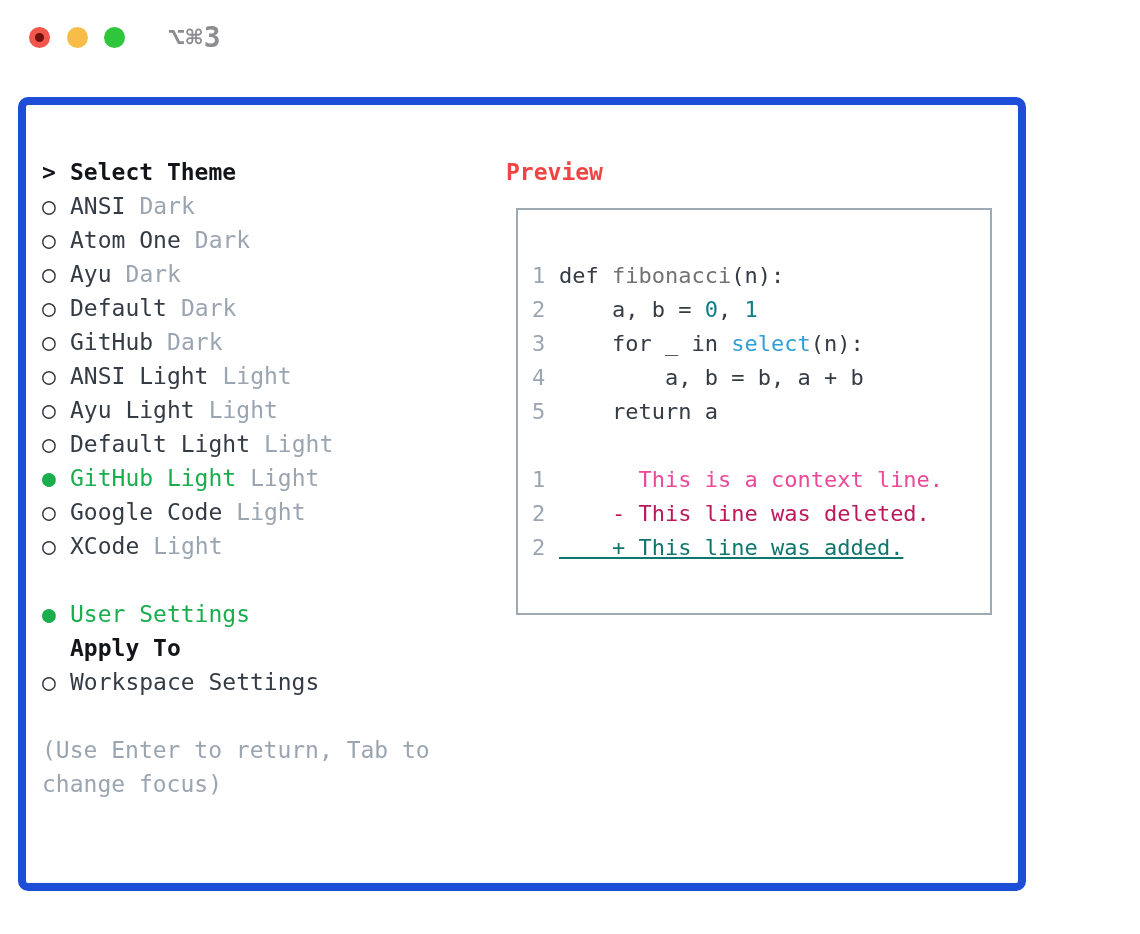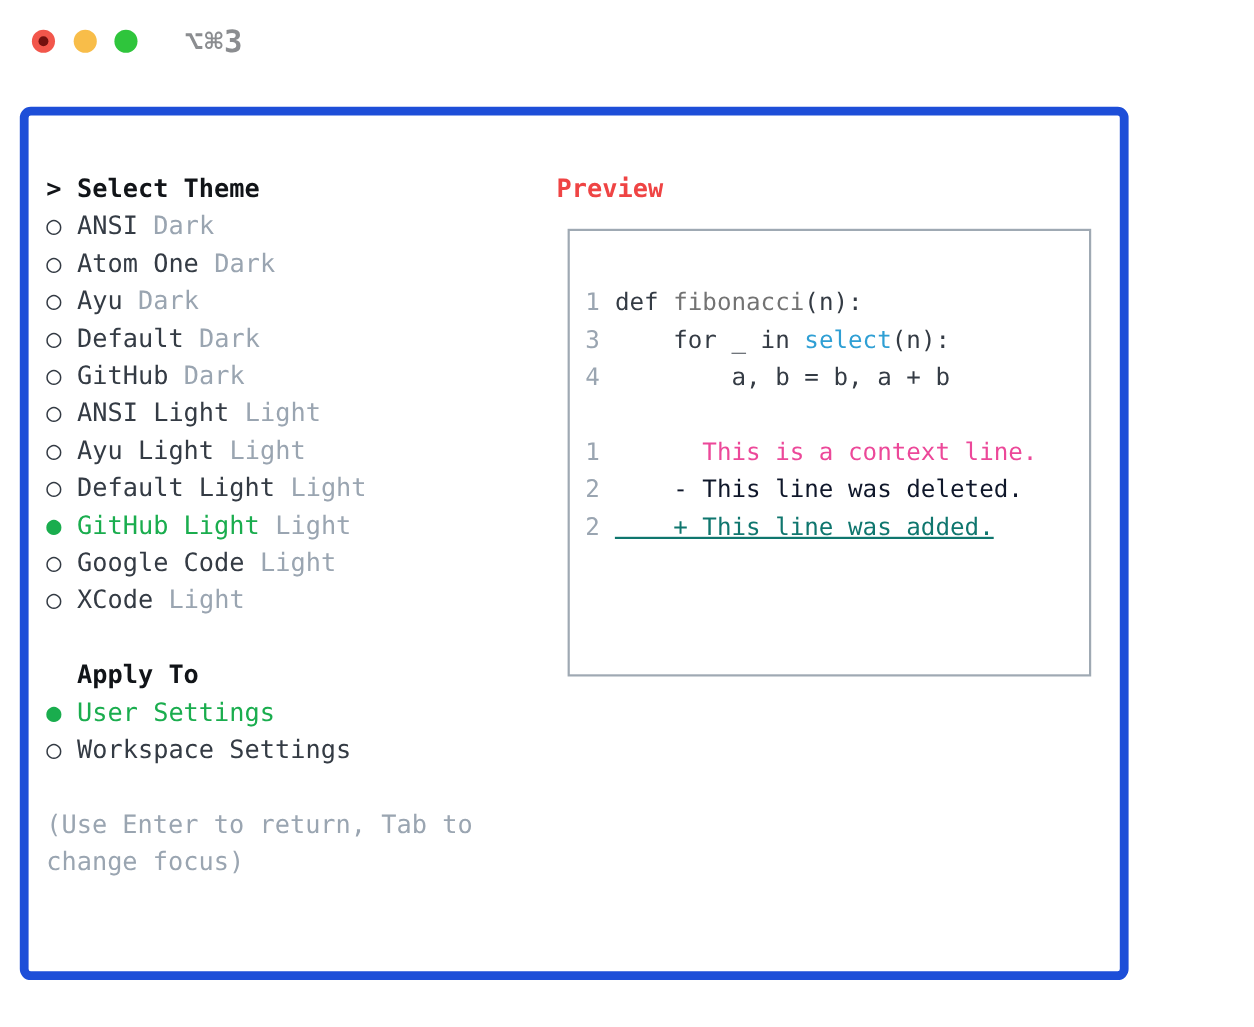--- a/index.html
+++ b/index.html
@@ -50,21 +50,21 @@
     position:absolute;left:14px;top:49px;
     font-size:22px;line-height:34px;color:#343b44;
   }
   .cl{white-space:pre;height:34px;}
   .ln{display:inline-block;width:27px;color:#9aa5b1;}
   .tok{white-space:pre;}
   .tok.fn{color:#737373;}
   .tok.lit{color:#0e7e88;}
   .tok.call{color:#2f9fd4;}
   .tok.ctx{color:#ec4899;}
-  .tok.del{color:#0f172a;}
+  .tok.del{color:#be185d;}
   .tok.add{color:#0f766e;text-decoration:underline;}
 </style>
 </head>
 <body>
 
 <div class="window">
 
   <div class="titlebar">
     <div class="dot dot-red">
         <span class="inner"></span>
@@ -87,38 +87,40 @@
       <div class="row"><span class="marker">○</span><span class="label">GitHub</span><span class="variant">Dark</span></div>
       <div class="row"><span class="marker">○</span><span class="label">ANSI Light</span><span class="variant">Light</span></div>
       <div class="row"><span class="marker">○</span><span class="label">Ayu Light</span><span class="variant">Light</span></div>
       <div class="row"><span class="marker">○</span><span class="label">Default Light</span><span class="variant">Light</span></div>
       <div class="row selected"><span class="marker">●</span><span class="label">GitHub Light</span><span class="variant">Light</span></div>
       <div class="row"><span class="marker">○</span><span class="label">Google Code</span><span class="variant">Light</span></div>
       <div class="row"><span class="marker">○</span><span class="label">XCode</span><span class="variant">Light</span></div>
 
       <div class="row blank"></div>
 
+      <div class="row selected"><span class="marker">●</span><span class="label">User Settings</span></div>
+
       <div class="row heading"><span class="marker"></span><span class="label">Apply To</span></div>
-
-      <div class="row selected"><span class="marker">●</span><span class="label">User Settings</span></div>
       <div class="row"><span class="marker">○</span><span class="label">Workspace Settings</span></div>
 
       <div class="row blank"></div>
 
       <div class="row hint">(Use Enter to return, Tab to</div>
       <div class="row hint">change focus)</div>
     </div>
 
     <div class="preview-heading">Preview</div>
 
     <div class="preview-box">
       <div class="code">
         <div class="cl"><span class="ln">1</span><span class="tok">def </span><span class="tok fn">fibonacci</span><span class="tok">(n):</span></div>
+        <div class="cl"><span class="ln">2</span><span class="tok">    a, b = </span><span class="tok lit">0</span><span class="tok">, </span><span class="tok lit">1</span></div>
         <div class="cl"><span class="ln">3</span><span class="tok">    for _ in </span><span class="tok call">select</span><span class="tok">(n):</span></div>
         <div class="cl"><span class="ln">4</span><span class="tok">        a, b = b, a + b</span></div>
+        <div class="cl"><span class="ln">5</span><span class="tok">    return a</span></div>
         <div class="cl blank"></div>
         <div class="cl"><span class="ln">1</span><span class="tok ctx">      This is a context line.</span></div>
         <div class="cl"><span class="ln">2</span><span class="tok del">    - This line was deleted.</span></div>
         <div class="cl"><span class="ln">2</span><span class="tok add">    + This line was added.</span></div>
       </div>
     </div>
 
   </div>
 </div>
 

